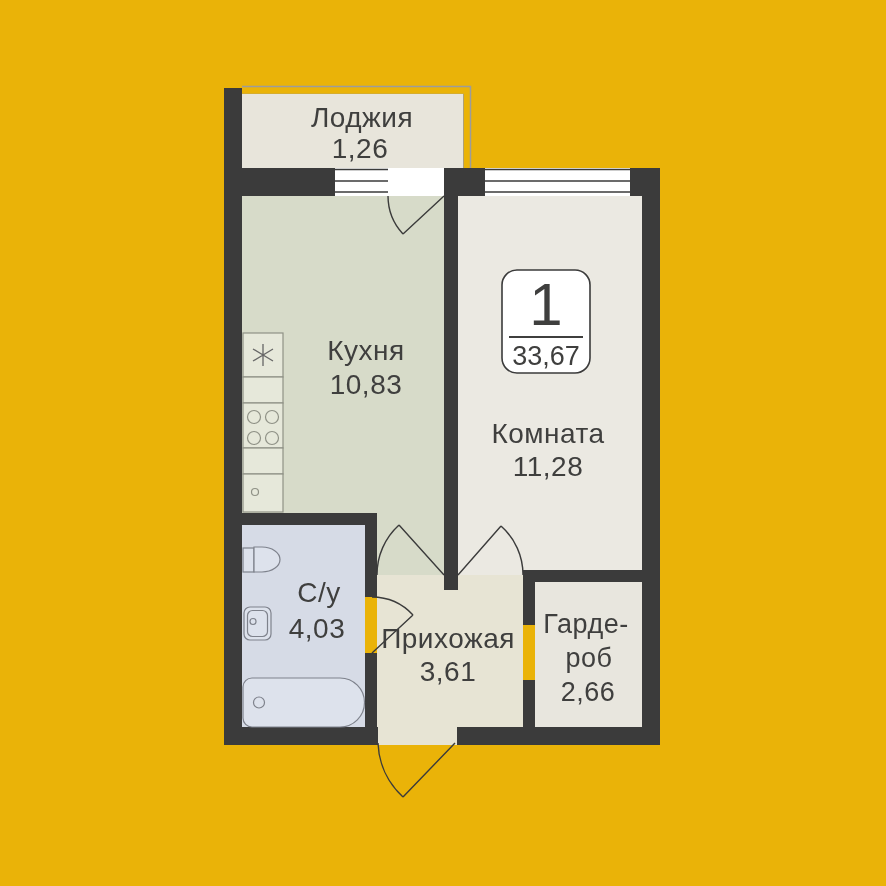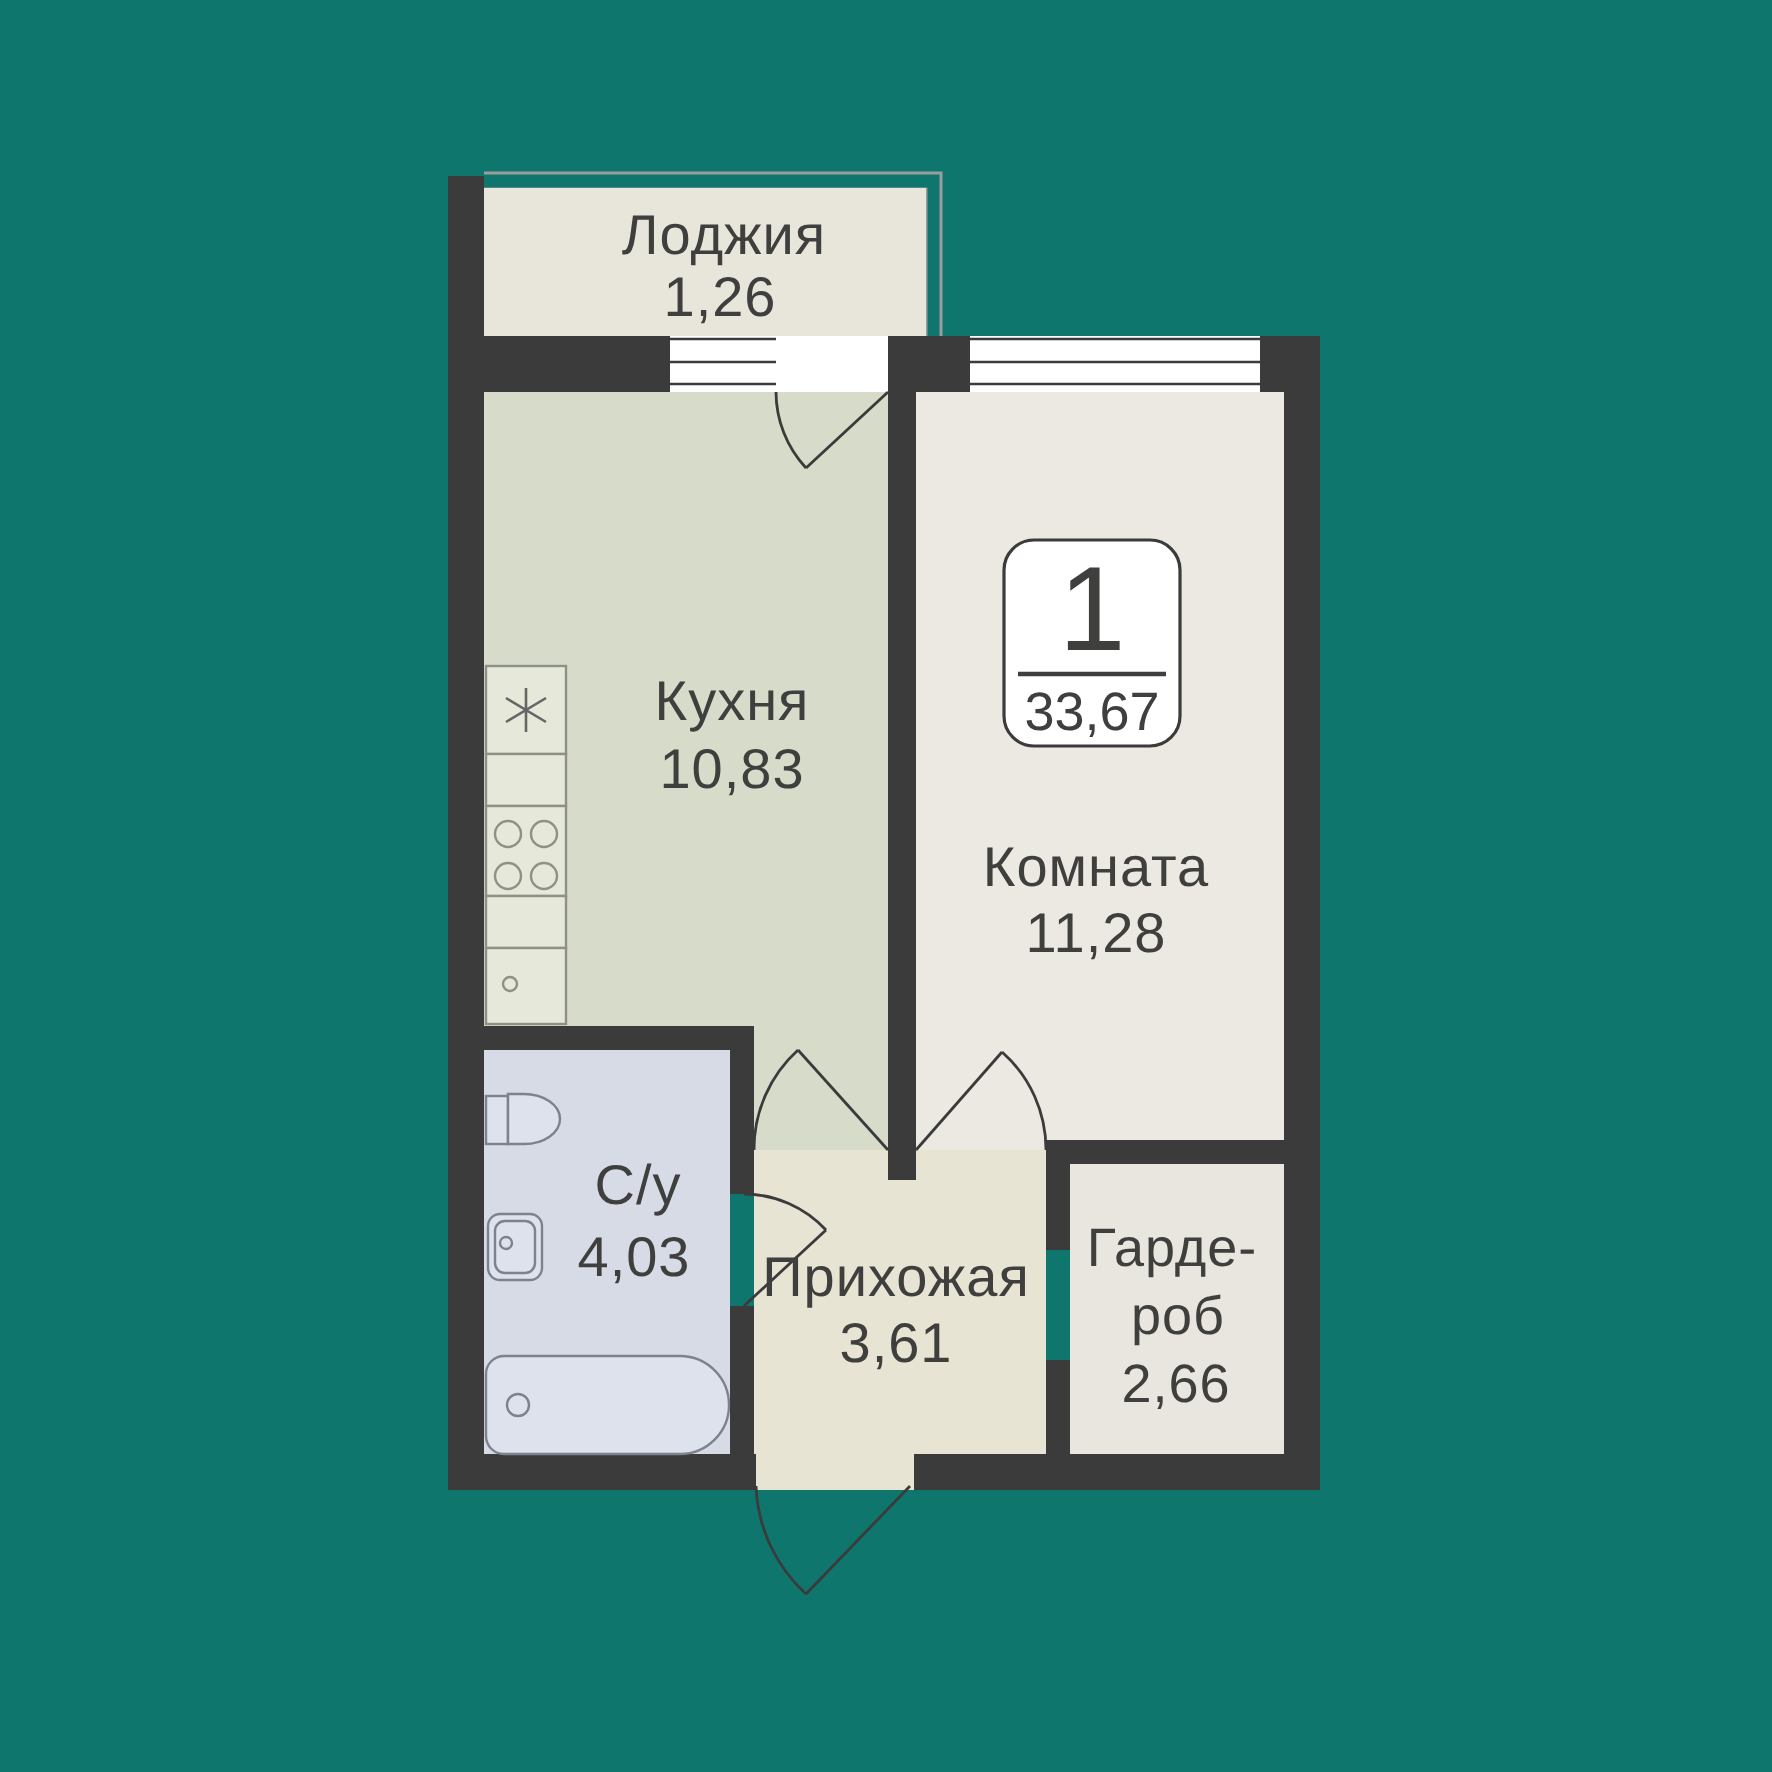--- a/index.html
+++ b/index.html
@@ -1,16 +1,16 @@
 <!DOCTYPE html>
 <html><head>
 <meta charset="utf-8">
 <style>
   html,body{margin:0;padding:0;background:#ffffff;}
-  .stage{position:relative;width:886px;height:886px;background:#0f766e;overflow:hidden;
+  .stage{position:relative;width:886px;height:886px;background:#eab308;overflow:hidden;
          font-family:"Liberation Sans", sans-serif;}
   svg{display:block;}
   text{font-family:"Liberation Sans", sans-serif;letter-spacing:0.5px;}
   .room-label{font-size:28px;font-weight:400;}
   .room-label-sm{font-size:27px;font-weight:400;}
   .badge-big{font-size:60px;font-weight:500;letter-spacing:0;}
   .badge-area{font-size:27px;font-weight:400;letter-spacing:0;}
 </style>
 </head>
 <body>

